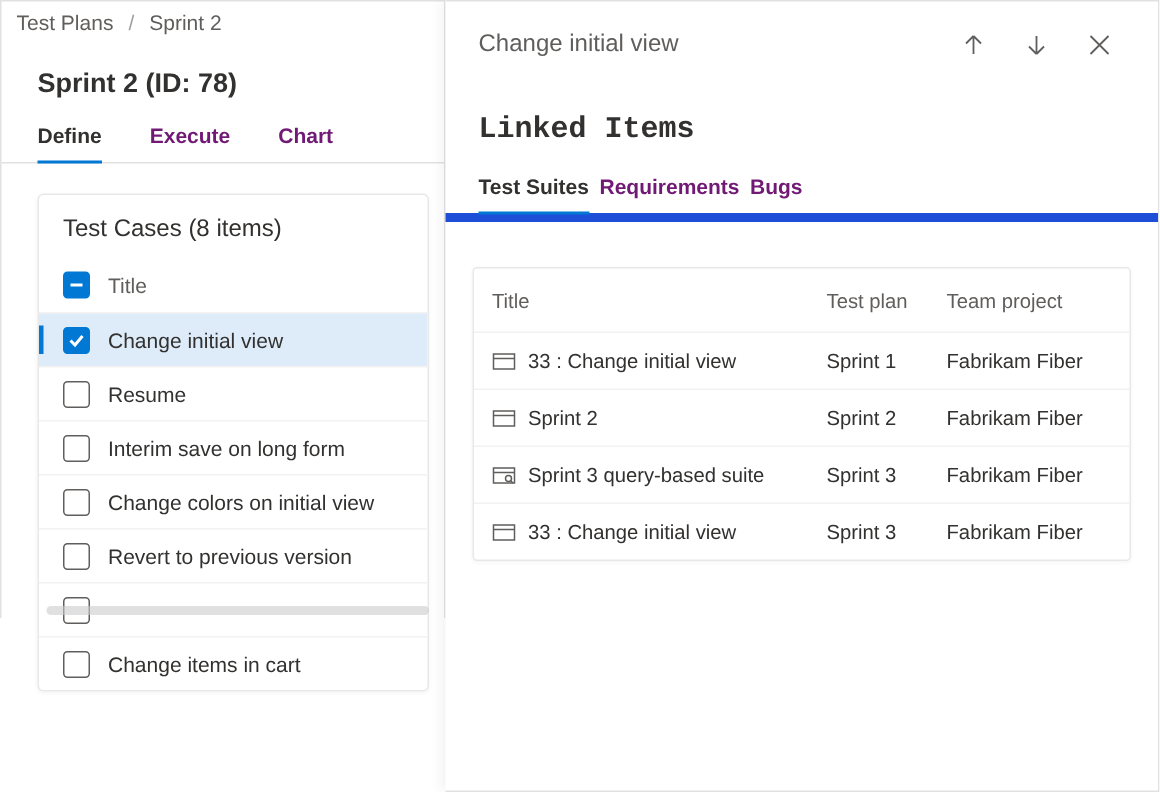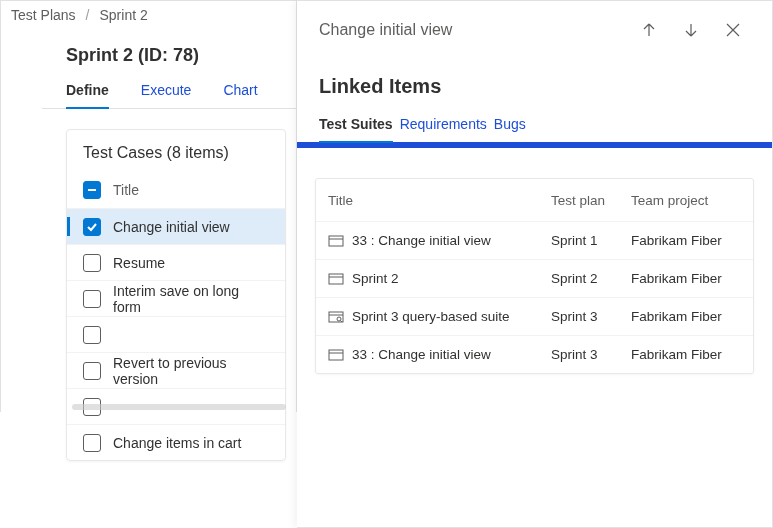--- a/index.html
+++ b/index.html
@@ -44,22 +44,23 @@
     }
     .tabs {
       display: flex;
       padding: 0 24px;
       gap: 32px;
       border-bottom: 1px solid #e1e1e1;
     }
     .tab {
       padding: 6px 0 10px 0;
       cursor: pointer;
-      color: #1d4ed8;
+      color: #701a75;
       position: relative;
+      font-weight: bold;
     }
     .tab.active {
       color: #323130;
       font-weight: 600;
     }
     .tab.active::after {
       content: "";
       position: absolute;
       left: 0;
       right: 0;
@@ -162,20 +163,21 @@
       display: flex;
       align-items: center;
       justify-content: center;
       cursor: pointer;
       color: #605e5c;
     }
     .section-title {
       font-size: 20px;
       font-weight: 600;
       padding: 28px 22px 12px 22px;
+      font-family: Liberation Mono, monospace;
     }
     .sub-tabs {
       display: flex;
       padding: 0 22px;
       gap: 7px;
       border-bottom: 6px solid #1d4ed8;
     }
     .table-card {
       margin: 30px 18px 0 18px;
       border: 1px solid #e8e8e8;
@@ -213,21 +215,21 @@
     .scroll-hint {
       position: absolute;
       bottom: 2px;
       left: 30px;
       right: 10px;
       height: 6px;
       background: #ccc;
       border-radius: 3px;
       opacity: 0.6;
     }
-    .main-panel-inner { position: relative; height: calc(100% - 28px); margin-left: 41px; }
+    .main-panel-inner { position: relative; height: calc(100% - 28px); }
   </style>
 </head>
 <body>
 
 <div class="main-panel">
   <div class="breadcrumb">
     <span>Test Plans</span>
     <span class="breadcrumb-sep">/</span>
     <span>Sprint 2</span>
   </div>
@@ -256,20 +258,21 @@
       <div class="list-row">
         <div class="checkbox"></div>
         <span>Resume</span>
       </div>
       <div class="list-row">
         <div class="checkbox"></div>
         <span>Interim save on long form</span>
       </div>
       <div class="list-row">
         <div class="checkbox"></div>
+        <span>Change colors on initial view</span>
       </div>
       <div class="list-row">
         <div class="checkbox"></div>
         <span>Revert to previous version</span>
       </div>
       <div class="list-row">
         <div class="checkbox"></div>
       </div>
       <div class="list-row">
         <div class="checkbox"></div>

